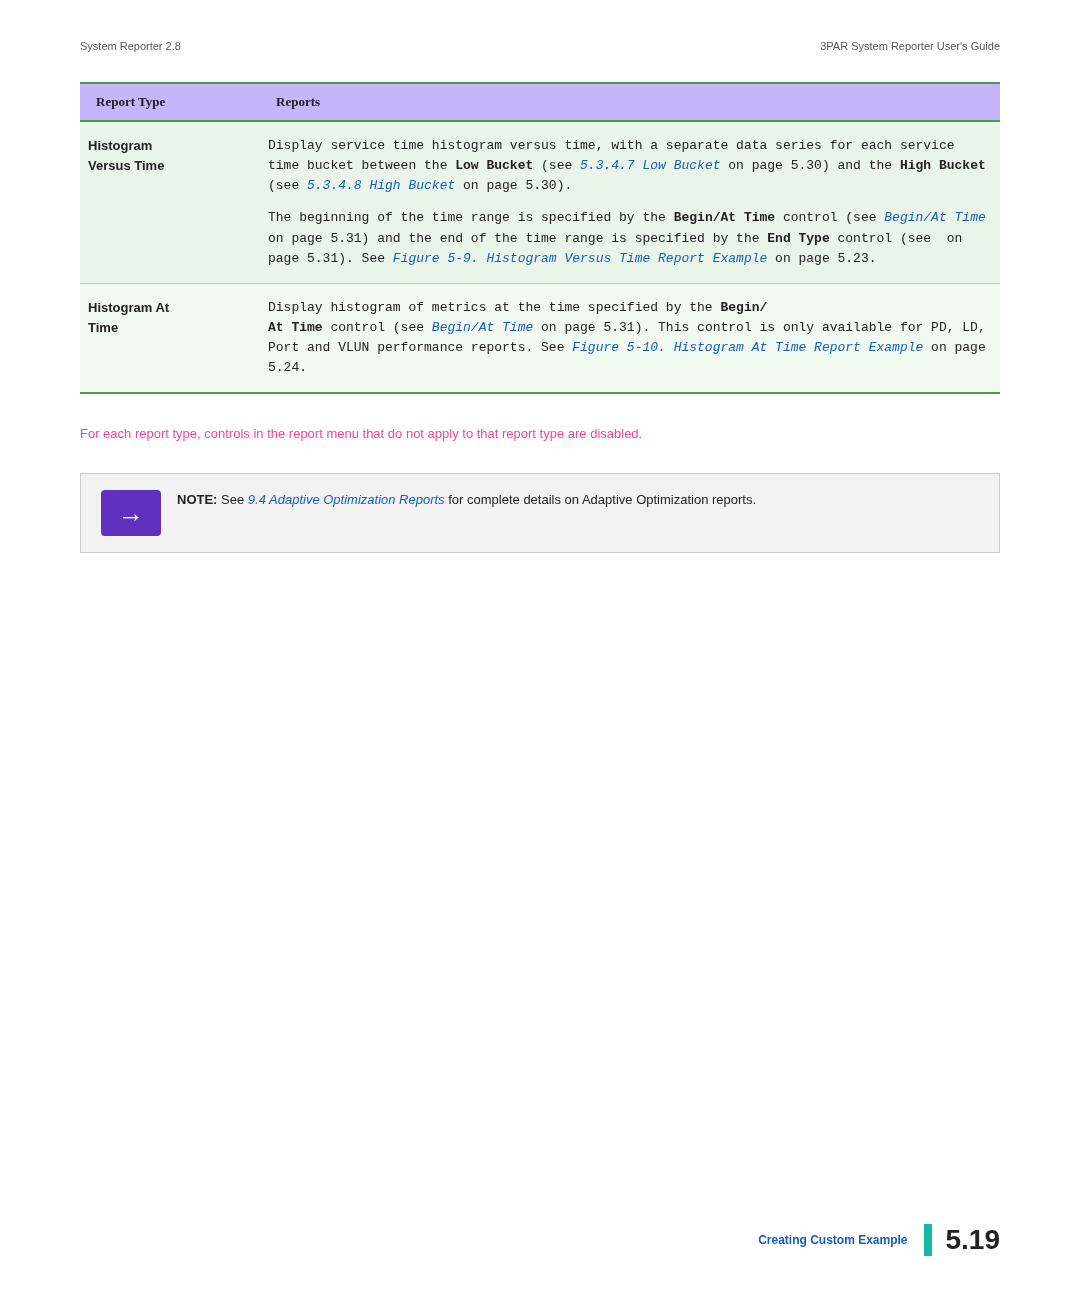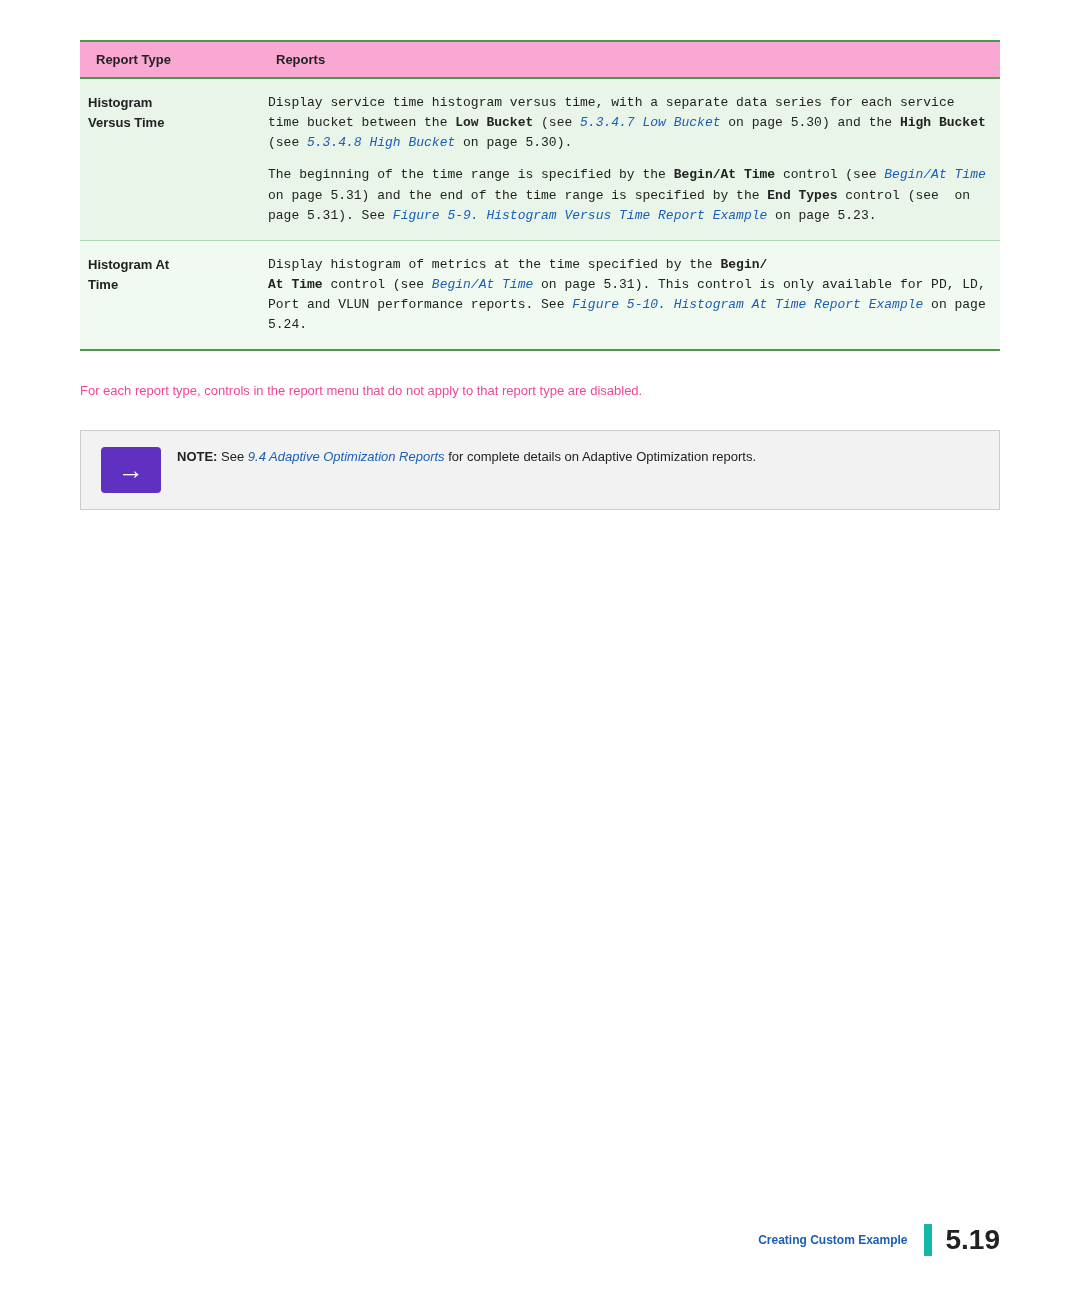--- a/index.html
+++ b/index.html
@@ -49,21 +49,22 @@
     }
 
     
     .report-table {
       width: 100%;
       border-collapse: collapse;
       margin-bottom: 30px;
     }
 
     .report-table thead tr {
-      background-color: #f9a8d4;
+      background-color: #c4b5fd;
+      font-family: Liberation Serif, serif;
     }
 
     .report-table thead th {
       font-weight: bold;
       font-size: 13px;
       padding: 10px 16px;
       border-top: 2px solid #4a9a4a;
       border-bottom: 2px solid #4a9a4a;
       text-align: left;
     }
@@ -191,41 +192,45 @@
       color: #222;
       border-left: 8px solid #14b8a6;
       padding-left: 14px;
     }
   </style>
 </head>
 <body>
 
 <div class="page-container">
 
+  <div class="page-header">
+    <span>System Reporter 2.8</span>
+    <span>3PAR System Reporter User's Guide</span>
+  </div>
 
 
   <table class="report-table">
     <thead>
       <tr>
         <th class="col-type">Report Type</th>
         <th class="col-purpose">Reports</th>
       </tr>
     </thead>
     <tbody>
 
       <tr>
         <td class="col-type">
           Histogram<br>Versus Time
         </td>
         <td class="col-purpose">
           <div class="cell-para">
             Display service time histogram versus time, with a separate data series for each service time bucket between the <span class="bold">Low Bucket</span> (see <a class="link">5.3.4.7 Low Bucket</a> on page 5.30) and the <span class="bold">High Bucket</span> (see <a class="link">5.3.4.8 High Bucket</a> on page 5.30).
           </div>
           <div class="cell-para">
-            The beginning of the time range is specified by the <span class="bold">Begin/At Time</span> control (see <a class="link">Begin/At Time</a> on page 5.31) and the end of the time range is specified by the <span class="bold">End Types</span> control (see&nbsp; on page 5.31). See <a class="link">Figure 5-9. Histogram Versus Time Report Example</a> on page 5.23.
+            The beginning of the time range is specified by the <span class="bold">Begin/At Time</span> control (see <a class="link">Begin/At Time</a> on page 5.31) and the end of the time range is specified by the <span class="bold">End Type</span> control (see&nbsp; on page 5.31). See <a class="link">Figure 5-9. Histogram Versus Time Report Example</a> on page 5.23.
           </div>
         </td>
       </tr>
 
       <tr>
         <td class="col-type">
           Histogram At<br>Time
         </td>
         <td class="col-purpose">
           <div class="cell-para">

